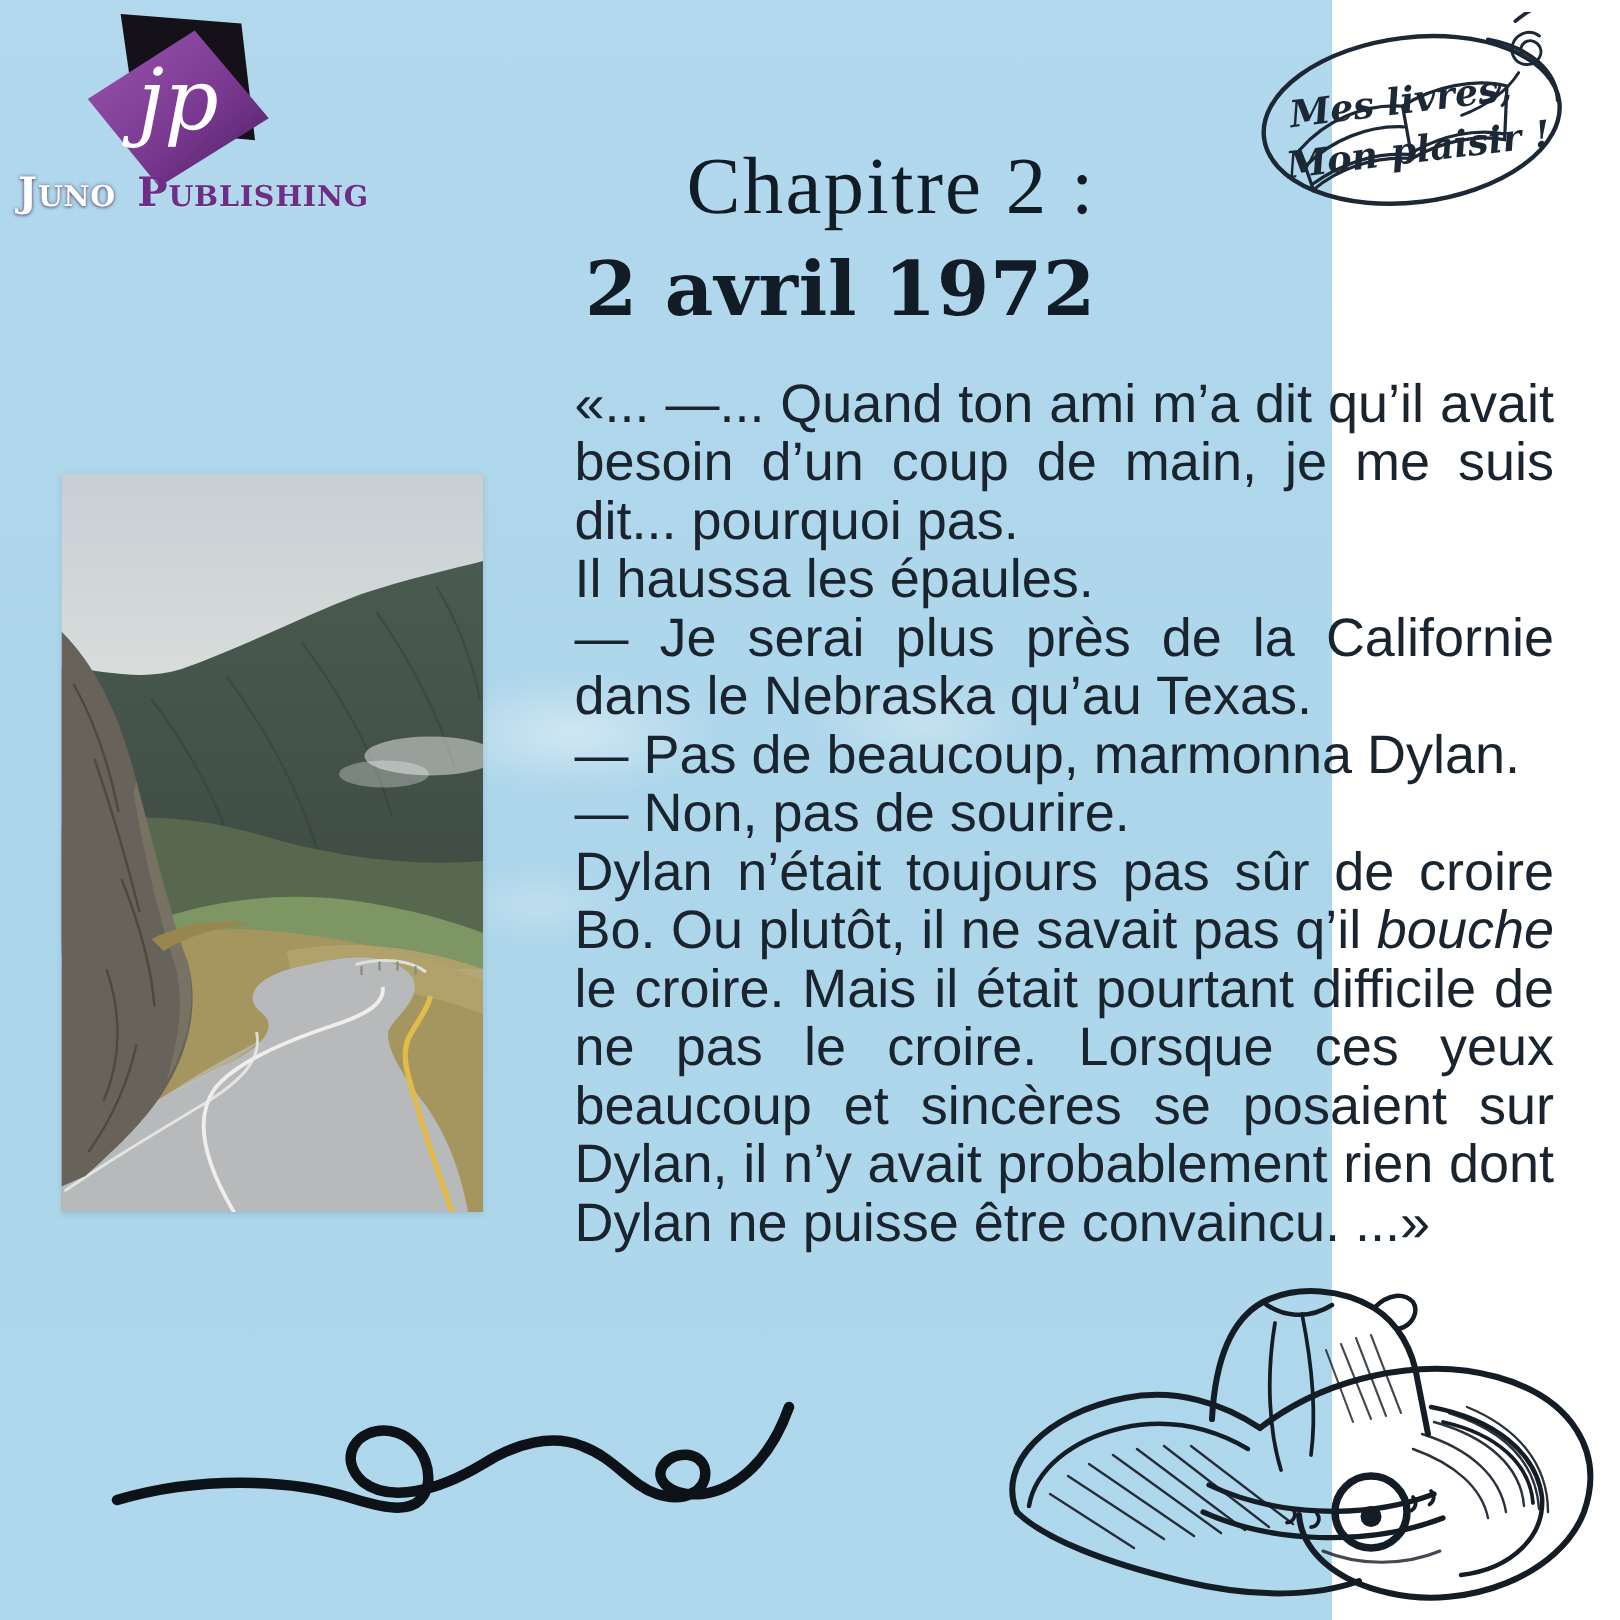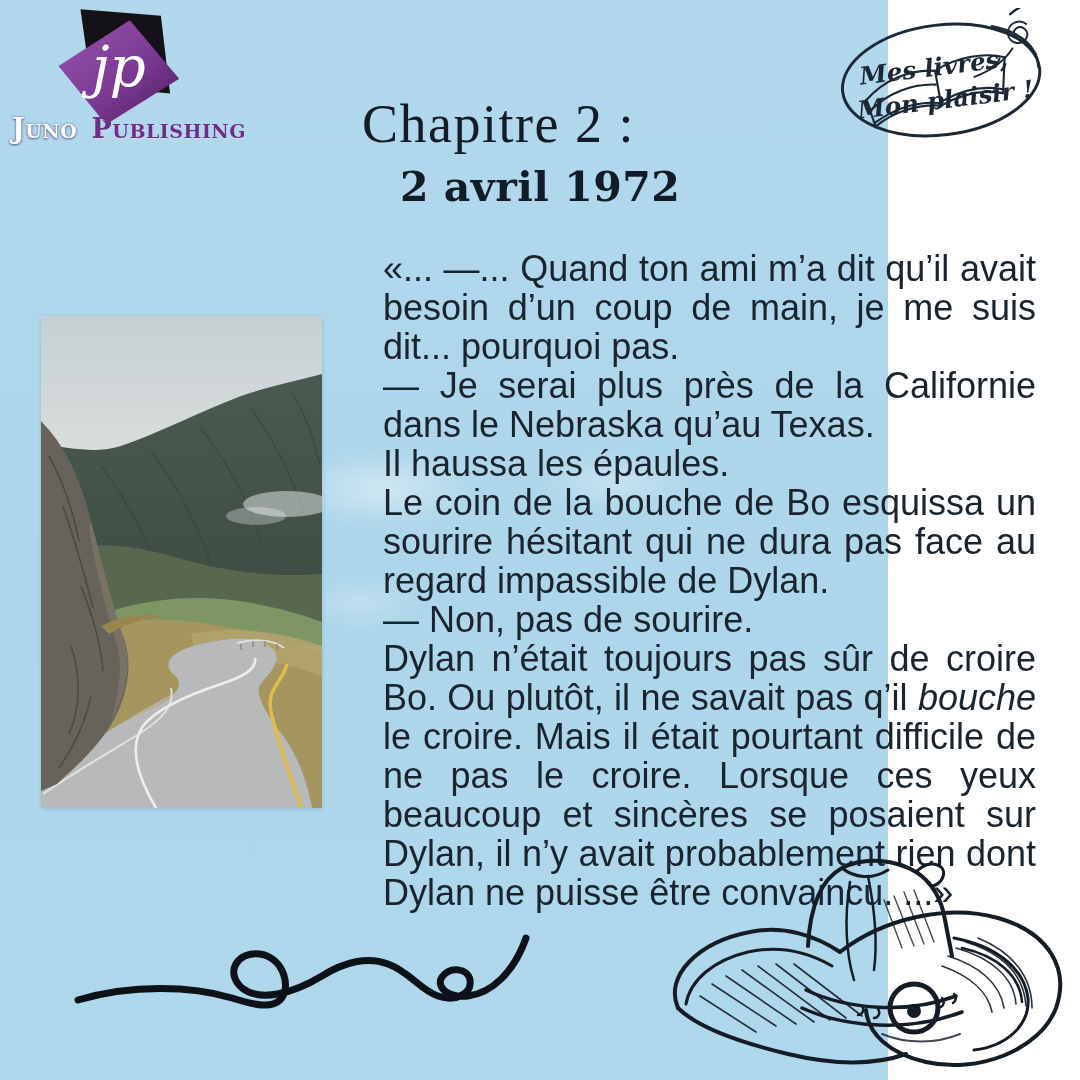--- a/index.html
+++ b/index.html
@@ -21,25 +21,25 @@
               font-weight:bold;font-size:19px;letter-spacing:.5px;white-space:nowrap;}
   .logo-words .w1{color:#ffffff;text-shadow:0 1px 2px rgba(40,10,60,.55),0 0 3px rgba(60,20,90,.45);}
   .logo-words .w2{color:#6e2d86;text-shadow:0 1px 1px rgba(255,255,255,.35);}
   .logo-words span{display:inline-block;}
   .logo-words span::first-letter{font-size:27px;}
 
   
   .stamp{position:absolute;left:833px;top:8px;width:216px;height:140px;}
 
   
-  .chapter{position:absolute;left:362px;top:96px;color:#121c26;}
+  .chapter{position:absolute;left:352px;top:96px;color:#121c26;text-align:right;}
   .chapter-title{font-family:"Liberation Serif","DejaVu Serif",serif;
                  font-size:54px;font-weight:400;letter-spacing:1.5px;line-height:1.05;}
   .chapter-date{margin:10px 0 0 38px;font-family:"DejaVu Serif",serif;
-                font-size:41px;font-weight:bold;letter-spacing:0.5px;}
+                font-size:50px;font-weight:bold;letter-spacing:0.5px;}
 
   
   .excerpt{position:absolute;left:383px;top:249px;width:653px;
            font-size:36px;line-height:39px;color:#19242e;text-align:justify;}
   .excerpt p{margin:0;}
   .excerpt .it{font-style:italic;}
 
   
   .photo{position:absolute;left:41px;top:316px;width:281px;height:492px;
          box-shadow:0 1px 4px rgba(40,70,90,.18);}
@@ -102,23 +102,23 @@
     </g>
   </svg>
 
   <div class="chapter">
     <div class="chapter-title">Chapitre 2 :</div>
     <div class="chapter-date">2 avril 1972</div>
   </div>
 
   <div class="excerpt">
     <p>«... —... Quand ton ami m’a dit qu’il avait besoin d’un coup de main, je me suis dit... pourquoi pas.</p>
+    <p>Il haussa les épaules.</p>
     <p>— Je serai plus près de la Californie dans le Nebraska qu’au Texas.</p>
-    <p>Il haussa les épaules.</p>
-    <p>Le coin de la bouche de Bo esquissa un sourire hésitant qui ne dura pas face au regard impassible de Dylan.</p>
+    <p>— Pas de beaucoup, marmonna Dylan.</p>
     <p>— Non, pas de sourire.</p>
     <p><span>Dylan n’était toujours pas sûr de croire Bo. Ou plutôt, il ne savait pas q’il </span><span class="it">bouche</span><span> le croire. Mais il était pourtant difficile de ne pas le croire. Lorsque ces yeux beaucoup et sincères se posaient sur Dylan, il n’y avait probablement rien dont Dylan ne puisse être convaincu. ...»</span></p>
   </div>
 
   <div class="photo">
     <svg viewBox="0 0 281 492" preserveAspectRatio="none">
       <defs>
         <linearGradient id="sky" x1="0" y1="0" x2="0" y2="1">
           <stop offset="0" stop-color="#c7cfd4"></stop>
           <stop offset="0.7" stop-color="#d9dedb"></stop>

